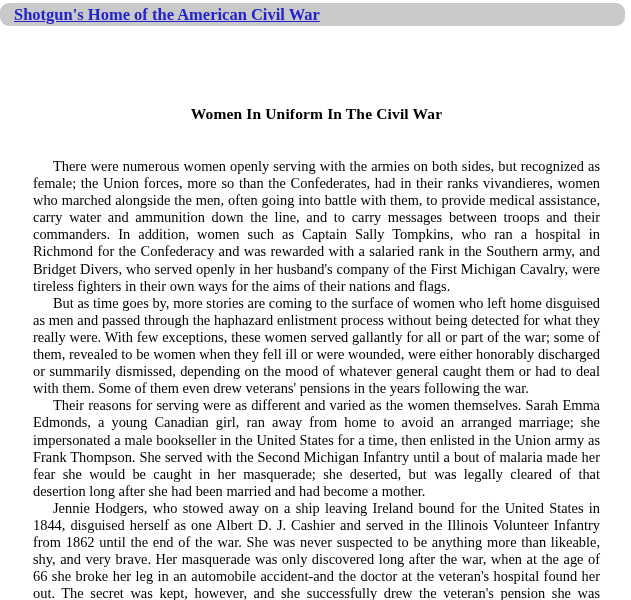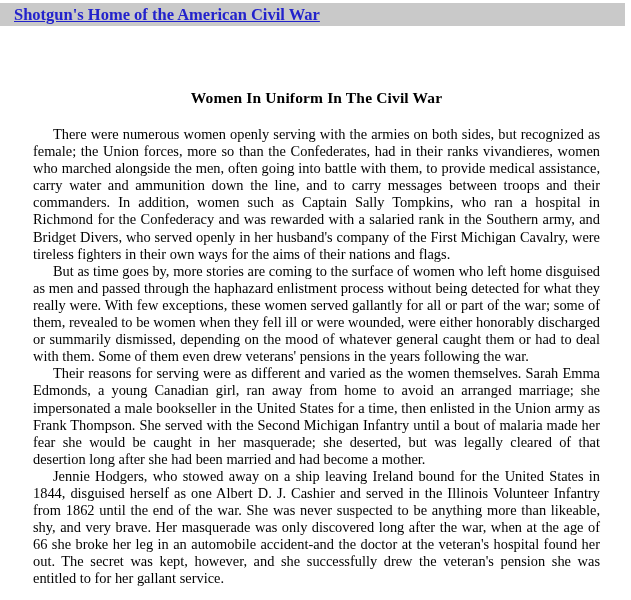--- a/index.html
+++ b/index.html
@@ -21,20 +21,21 @@
     padding-top: 3px;
     padding-left: 0px;
     padding-right: 6px;
   }
   .banner {
     background: #c9c9c9;
     height: 23px;
     line-height: 23px;
     padding: 0 0 0 14px;
     box-sizing: border-box;
+    border-radius: 9px;
   }
   .banner-link {
     font-family: "Liberation Serif", "DejaVu Serif", serif;
     font-size: 16.5px;
     font-weight: bold;
     color: #2222cc;
     text-decoration: underline;
     letter-spacing: 0px;
     cursor: pointer;
   }
@@ -43,21 +44,21 @@
   .article {
     padding: 0 31px 0 33px;
   }
   .spacer-top { height: 63px; }
 
   .page-title {
     text-align: center;
     font-family: "Liberation Serif", "DejaVu Serif", serif;
     font-size: 15.5px;
     font-weight: bold;
-    margin: 0;
+    margin: 16px;
     padding: 0;
     letter-spacing: 0.15px;
   }
 
   .title-gap { height: 19px; }
 
   p.para {
     margin: 0;
     padding: 0;
     font-size: 14.4px;

